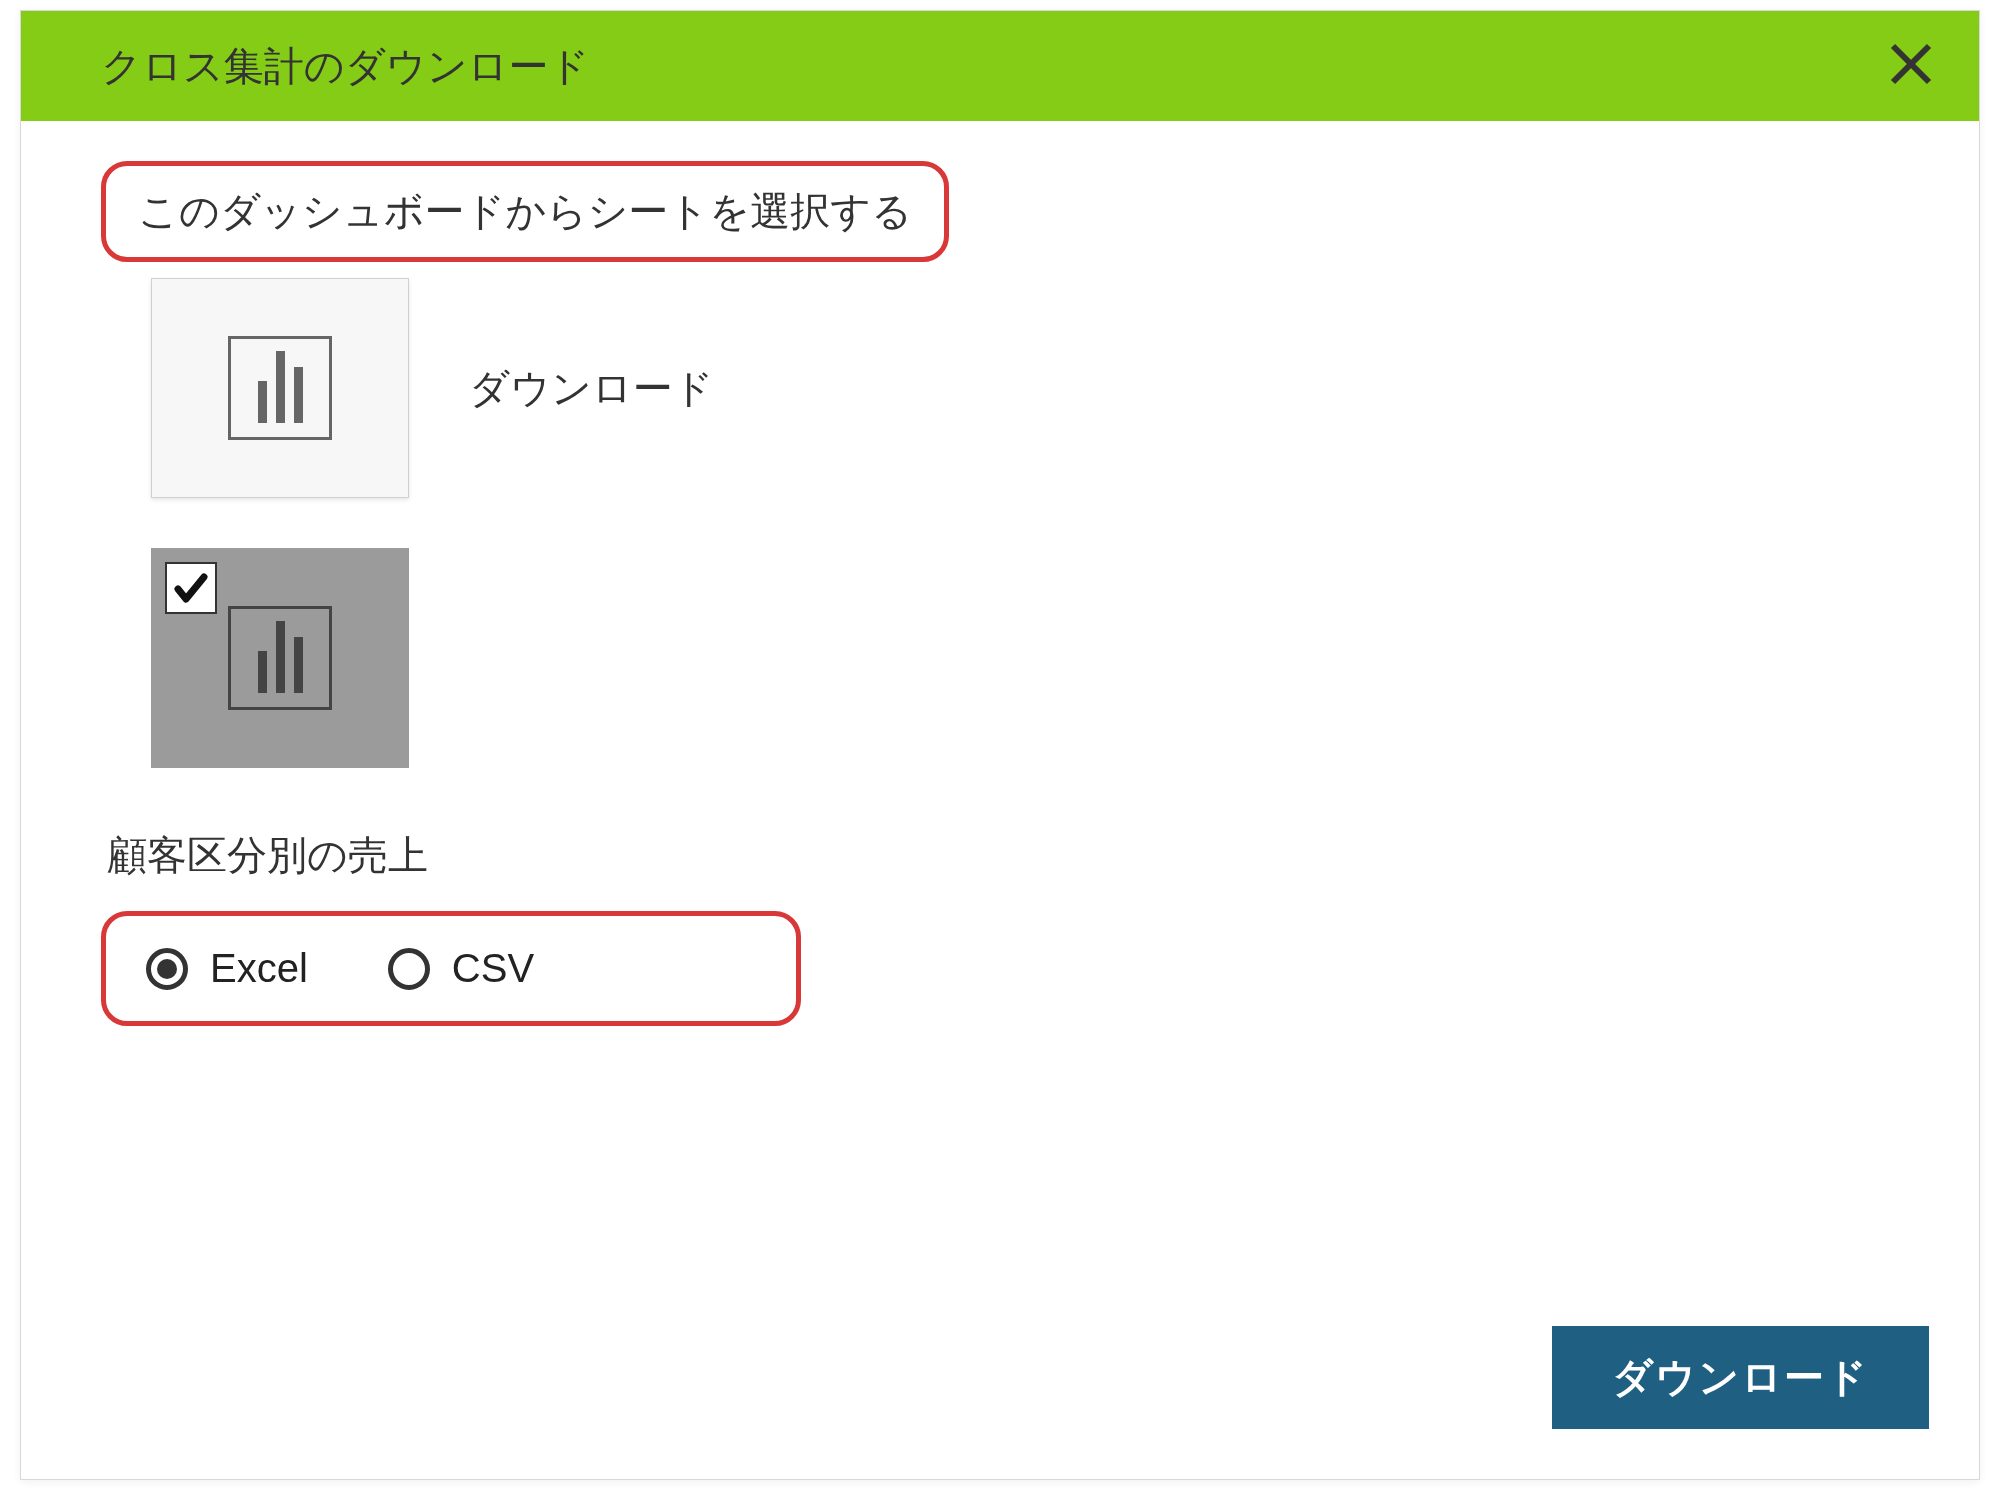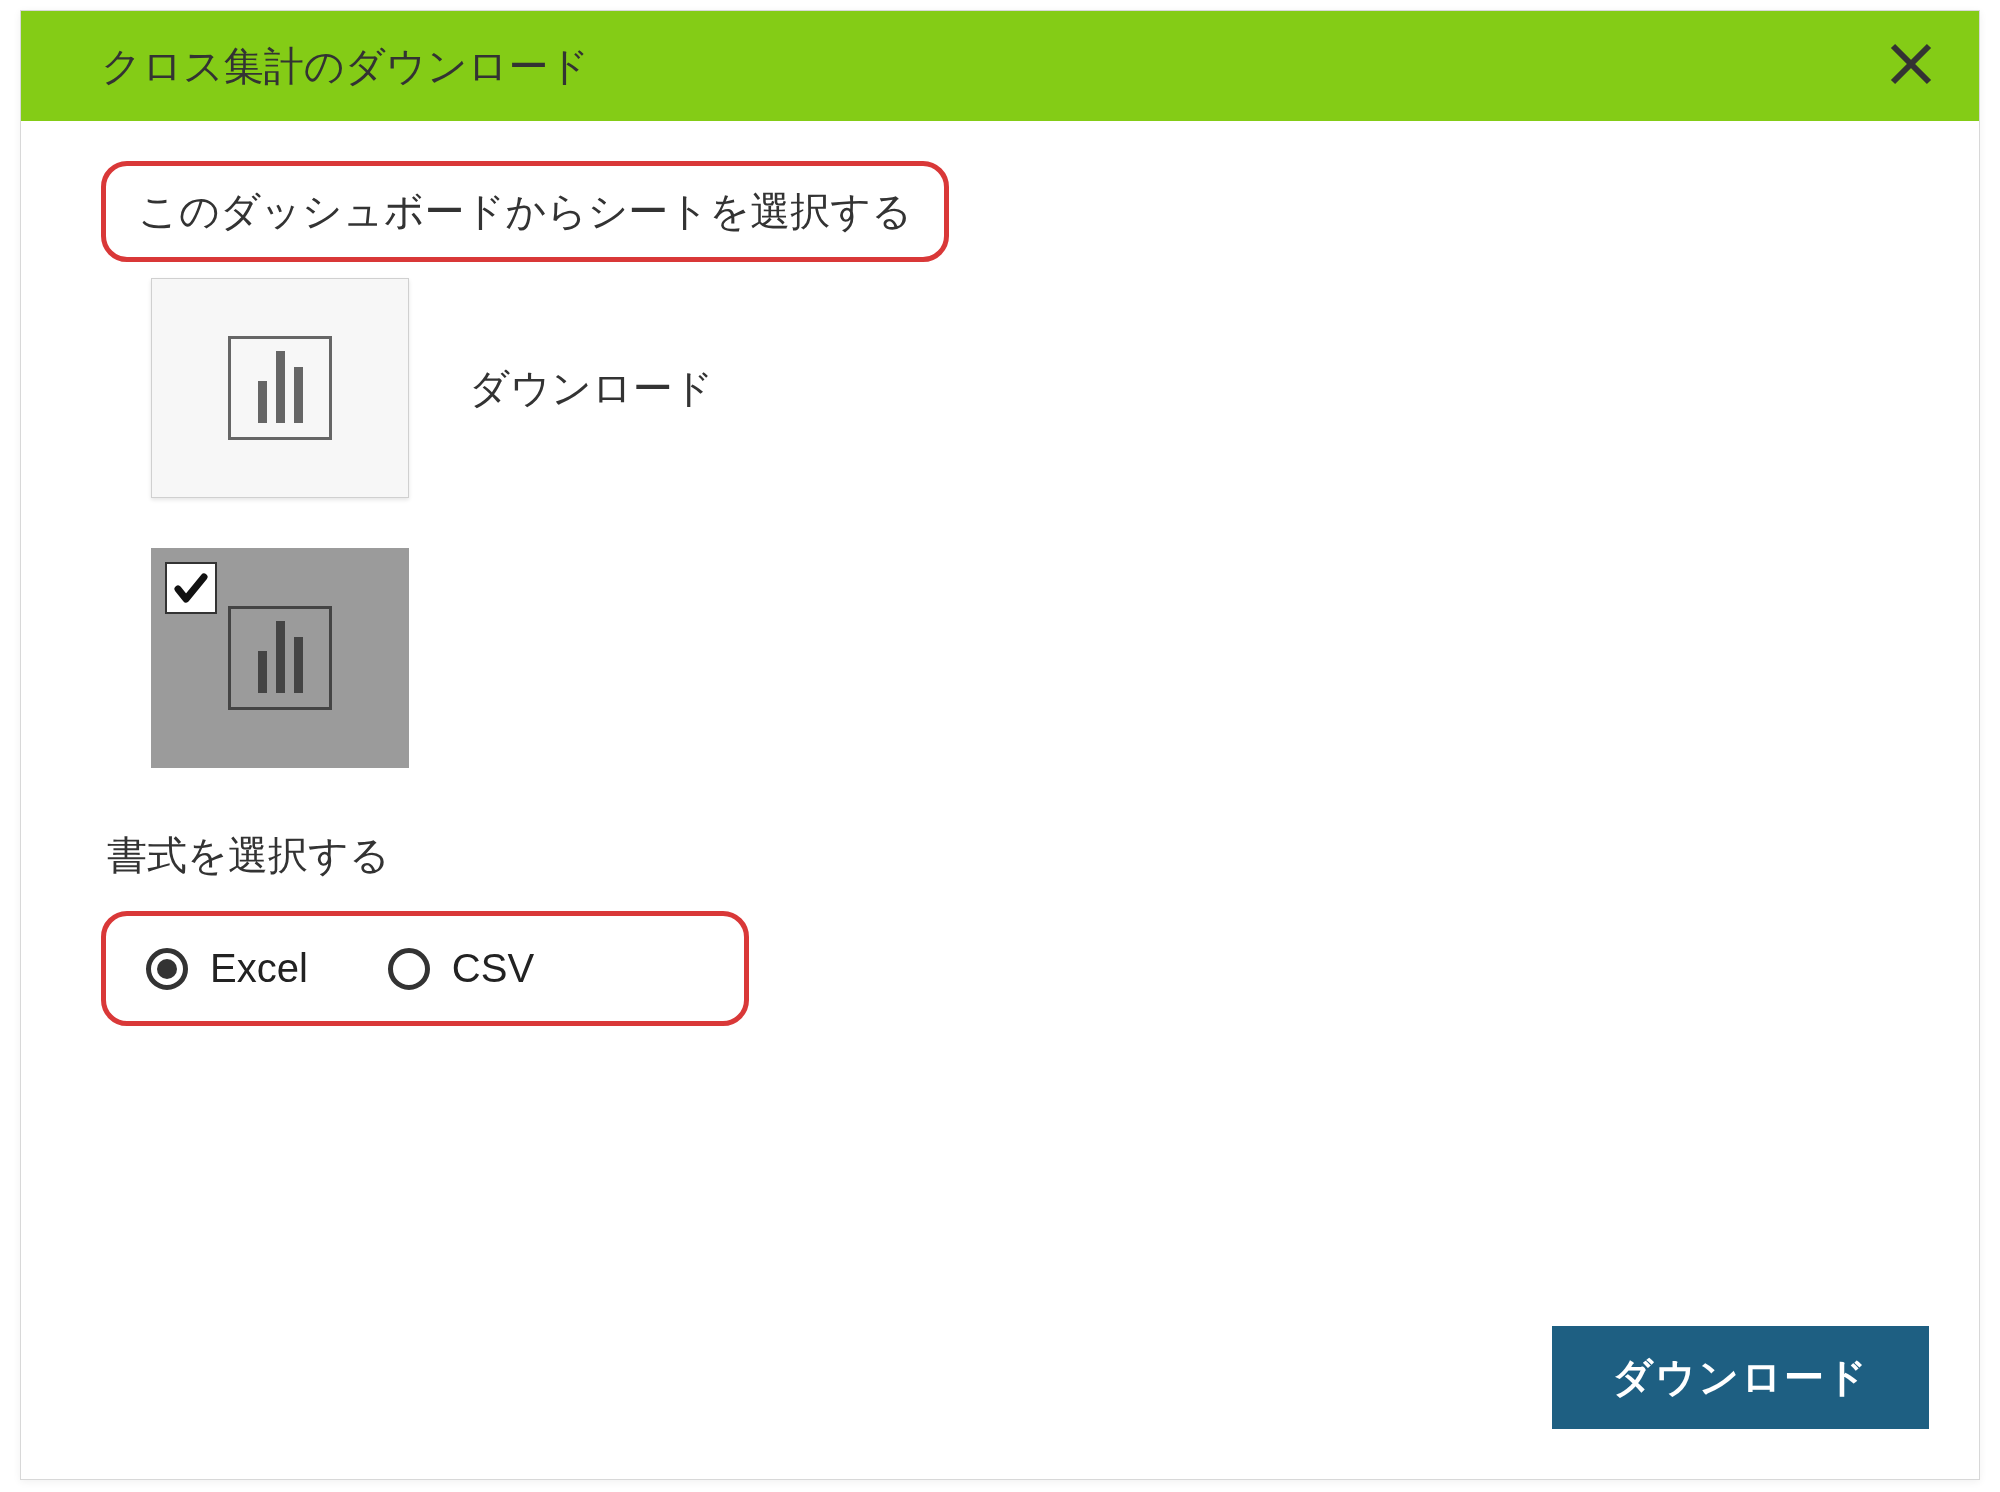--- a/index.html
+++ b/index.html
@@ -131,21 +131,21 @@
       margin-left: 6px;
       margin-bottom: 28px;
     }
     .format-frame {
       border: 5px solid #d93838;
       border-radius: 26px;
       padding: 30px 40px;
       display: inline-flex;
       align-items: center;
       gap: 80px;
-      width: 648px;
+      width: 700px;
     }
     .radio-wrap {
       display: flex;
       align-items: center;
       gap: 22px;
       cursor: pointer;
     }
     .radio {
       width: 42px;
       height: 42px;
@@ -231,21 +231,21 @@
             <div class="bar b1"></div>
               <div class="bar b2"></div>
               <div class="bar b3"></div>
           </div>
         </div>
       </div>
 
     </div>
 
     <div class="format-section">
-      <div class="format-heading">書式を選択する</div>
+      <div class="format-heading">顧客区分別の売上</div>
 
       <div class="format-frame">
         <div class="radio-wrap">
           <div class="radio checked"></div>
           <div class="radio-label">Excel</div>
         </div>
         <div class="radio-wrap">
           <div class="radio"></div>
           <div class="radio-label">CSV</div>
         </div>

